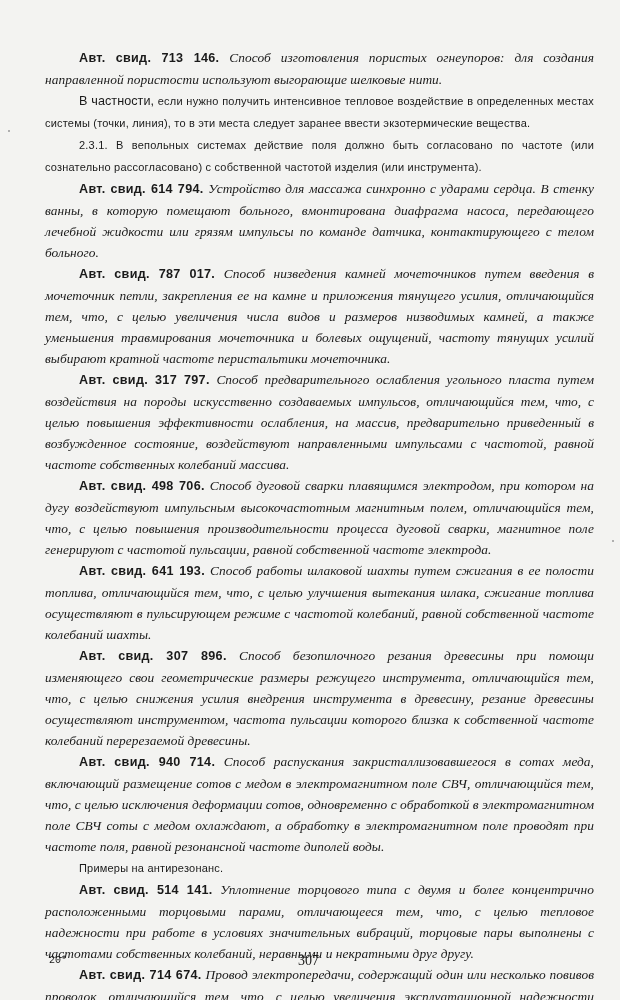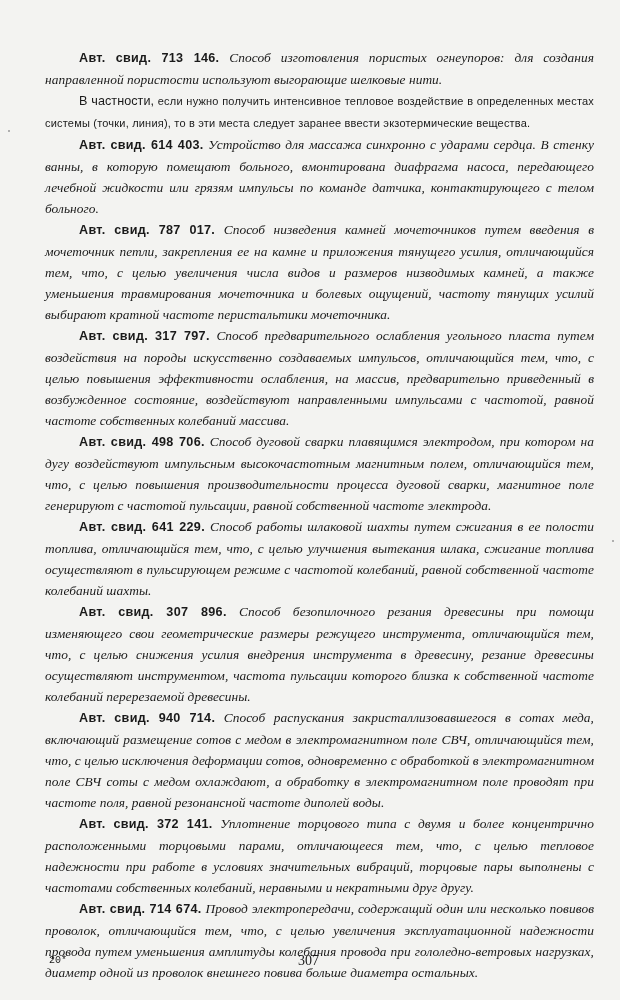--- a/index.html
+++ b/index.html
@@ -32,28 +32,30 @@
     font-size: 14px; font-family: "Liberation Serif", serif;
   }
   .speck { position: absolute; width: 2px; height: 2px; background: #999; border-radius: 1px; }
 </style>
 </head>
 <body>
 
 <div class="page">
   <p class="para"><span class="ref">Авт. свид. 713 146.</span> <span class="desc">Способ изготовления пористых огнеупоров: для создания направленной пористости используют выгорающие шелковые нити.</span></p>
   <p class="para"><span class="lead">В частности,</span> <span class="plain">если нужно получить интенсивное тепловое воздействие в определенных местах системы (точки, линия), то в эти места следует заранее ввести экзотермические вещества.</span></p>
-  <p class="para"><span class="ref">Авт. свид. 614 403.</span> <span class="desc">Устройство для массажа синхронно с ударами сердца. В стенку ванны, в которую помещают больного, вмонтирована диафрагма насоса, передающего лечебной жидкости или грязям импульсы по команде датчика, контактирующего с телом больного.</span></p>
+  <p class="para"><span class="plain">2.3.1. В вепольных системах действие поля должно быть согласовано по частоте (или сознательно рассогласовано) с собственной частотой изделия (или инструмента).</span></p>
+  <p class="para"><span class="ref">Авт. свид. 614 794.</span> <span class="desc">Устройство для массажа синхронно с ударами сердца. В стенку ванны, в которую помещают больного, вмонтирована диафрагма насоса, передающего лечебной жидкости или грязям импульсы по команде датчика, контактирующего с телом больного.</span></p>
   <p class="para"><span class="ref">Авт. свид. 787 017.</span> <span class="desc">Способ низведения камней мочеточников путем введения в мочеточник петли, закрепления ее на камне и приложения тянущего усилия, отличающийся тем, что, с целью увеличения числа видов и размеров низводимых камней, а также уменьшения травмирования мочеточника и болевых ощущений, частоту тянущих усилий выбирают кратной частоте перистальтики мочеточника.</span></p>
   <p class="para"><span class="ref">Авт. свид. 317 797.</span> <span class="desc">Способ предварительного ослабления угольного пласта путем воздействия на породы искусственно создаваемых импульсов, отличающийся тем, что, с целью повышения эффективности ослабления, на массив, предварительно приведенный в возбужденное состояние, воздействуют направленными импульсами с частотой, равной частоте собственных колебаний массива.</span></p>
   <p class="para"><span class="ref">Авт. свид. 498 706.</span> <span class="desc">Способ дуговой сварки плавящимся электродом, при котором на дугу воздействуют импульсным высокочастотным магнитным полем, отличающийся тем, что, с целью повышения производительности процесса дуговой сварки, магнитное поле генерируют с частотой пульсации, равной собственной частоте электрода.</span></p>
-  <p class="para"><span class="ref">Авт. свид. 641 229.</span> <span class="desc">Способ работы шлаковой шахты путем сжигания в ее полости топлива, отличающийся тем, что, с целью улучшения вытекания шлака, сжигание топлива осуществляют в пульсирующем режиме с частотой колебаний, равной собственной частоте колебаний шахты.</span></p>
+  <p class="para"><span class="ref">Авт. свид. 641 193.</span> <span class="desc">Способ работы шлаковой шахты путем сжигания в ее полости топлива, отличающийся тем, что, с целью улучшения вытекания шлака, сжигание топлива осуществляют в пульсирующем режиме с частотой колебаний, равной собственной частоте колебаний шахты.</span></p>
   <p class="para"><span class="ref">Авт. свид. 307 896.</span> <span class="desc">Способ безопилочного резания древесины при помощи изменяющего свои геометрические размеры режущего инструмента, отличающийся тем, что, с целью снижения усилия внедрения инструмента в древесину, резание древесины осуществляют инструментом, частота пульсации которого близка к собственной частоте колебаний перерезаемой древесины.</span></p>
   <p class="para"><span class="ref">Авт. свид. 940 714.</span> <span class="desc">Способ распускания закристаллизовавшегося в сотах меда, включающий размещение сотов с медом в электромагнитном поле СВЧ, отличающийся тем, что, с целью исключения деформации сотов, одновременно с обработкой в электромагнитном поле СВЧ соты с медом охлаждают, а обработку в электромагнитном поле проводят при частоте поля, равной резонансной частоте диполей воды.</span></p>
-  <p class="para"><span class="ref">Авт. свид. 372 141.</span> <span class="desc">Уплотнение торцового типа с двумя и более концентрично расположенными торцовыми парами, отличающееся тем, что, с целью тепловое надежности при работе в условиях значительных вибраций, торцовые пары выполнены с частотами собственных колебаний, неравными и некратными друг другу.</span></p>
+  <p class="para"><span class="plain">Примеры на антирезонанс.</span></p>
+  <p class="para"><span class="ref">Авт. свид. 514 141.</span> <span class="desc">Уплотнение торцового типа с двумя и более концентрично расположенными торцовыми парами, отличающееся тем, что, с целью тепловое надежности при работе в условиях значительных вибраций, торцовые пары выполнены с частотами собственных колебаний, неравными и некратными друг другу.</span></p>
   <p class="para"><span class="ref">Авт. свид. 714 674.</span> <span class="desc">Провод электропередачи, содержащий один или несколько повивов проволок, отличающийся тем, что, с целью увеличения эксплуатационной надежности провода путем уменьшения амплитуды колебания провода при гололедно-ветровых нагрузках, диаметр одной из проволок внешнего повива больше диаметра остальных.</span></p>
 </div>
 
 <div class="footer-sig">20*</div>
 <div class="footer-page">307</div>
 
 <div class="speck" style="left:8px;top:130px"></div>
 <div class="speck" style="left:520px;top:60px"></div>
 <div class="speck" style="left:612px;top:540px"></div>
 

